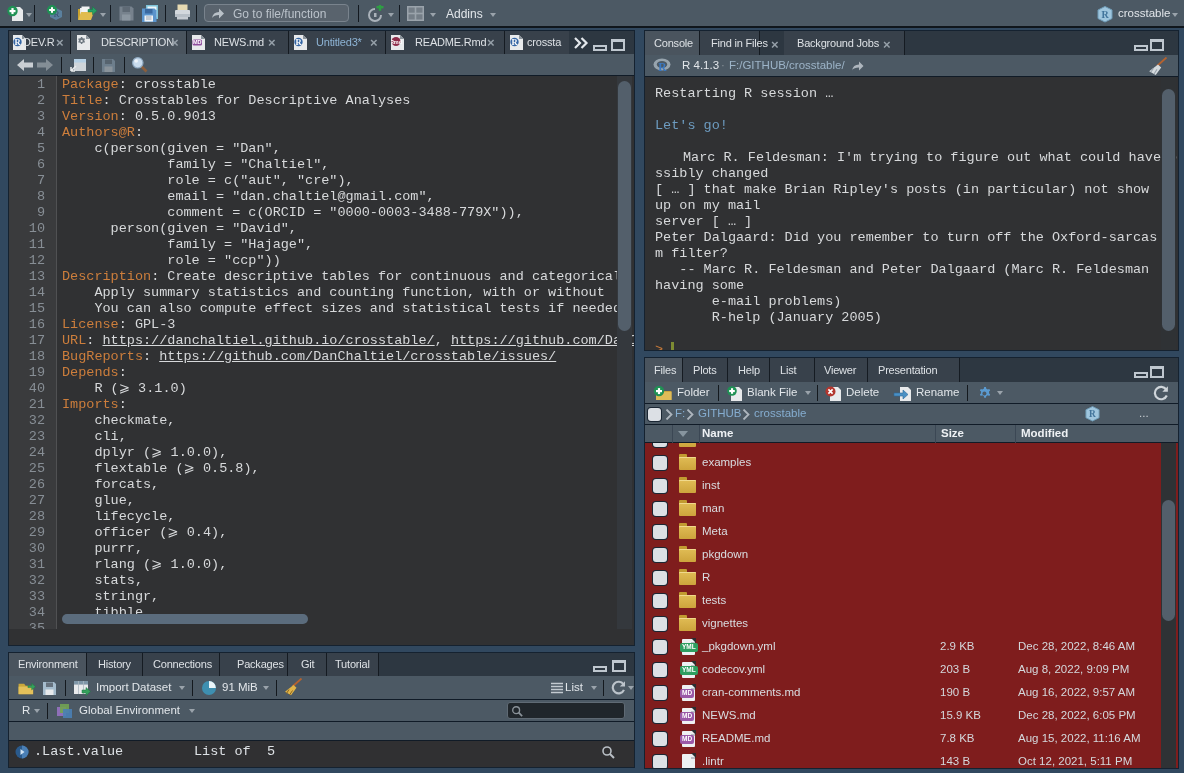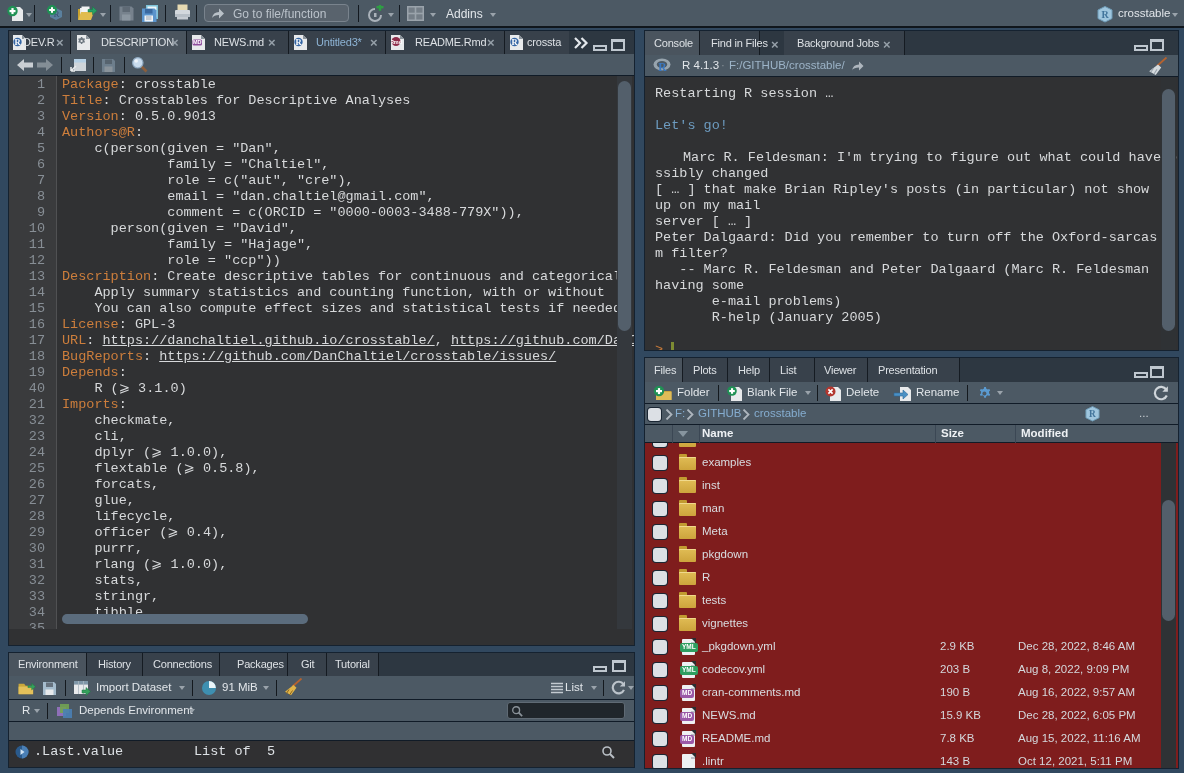--- a/index.html
+++ b/index.html
@@ -393,21 +393,21 @@
     </div>
     <div class="abs" style="left:0;top:47px;width:625px;height:22px;background:#4c5964;border-bottom:1px solid #101b27;">
       <div class="lbl" style="left:13px;top:4px;">R</div>
       <div class="dd" style="left:25px;top:9px;"></div>
       <div class="tsep" style="left:38px;top:3px;height:16px;"></div>
       <svg class="abs" style="left:47px;top:3px" width="17" height="16" viewBox="0 0 17 16">
         <rect x="1" y="4" width="9" height="9" fill="#8f6fb8"></rect>
         <rect x="4" y="1" width="9" height="9" fill="#72a352" opacity="0.9"></rect>
         <rect x="7" y="6" width="9" height="9" fill="#4a7fb5" opacity="0.9"></rect>
       </svg>
-      <div class="lbl" style="left:70px;top:4px;">Depends Environment</div>
+      <div class="lbl" style="left:70px;top:4px;">Global Environment</div>
       <div class="dd" style="left:180px;top:9px;"></div>
       <div class="abs" style="left:498px;top:2px;width:118px;height:17px;background:#20262b;border:1px solid #5f6a74;border-radius:3px;">
         <svg class="abs" style="left:3px;top:2px" width="12" height="12" viewBox="0 0 14 14">
             <circle cx="6" cy="6" r="4" fill="none" stroke="#8a9299" stroke-width="1.6"></circle>
             <path d="M9 9 l4 4" stroke="#8a9299" stroke-width="2"></path>
           </svg>
       </div>
     </div>
     <div class="abs mono" style="left:0;top:69px;width:625px;height:19px;background:#4c5964;border-bottom:1px solid #101b27;font-size:13.5px;color:#eef1f4;">
         <span style="position:absolute;left:7px;top:1px;margin-top:28px;">Data</span>

